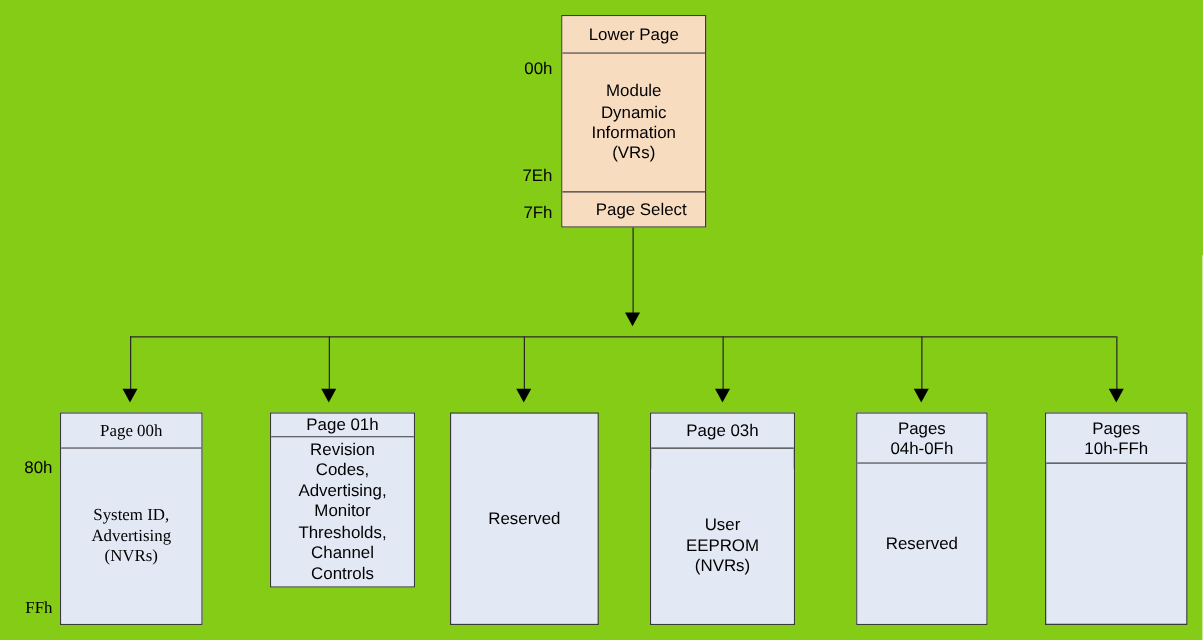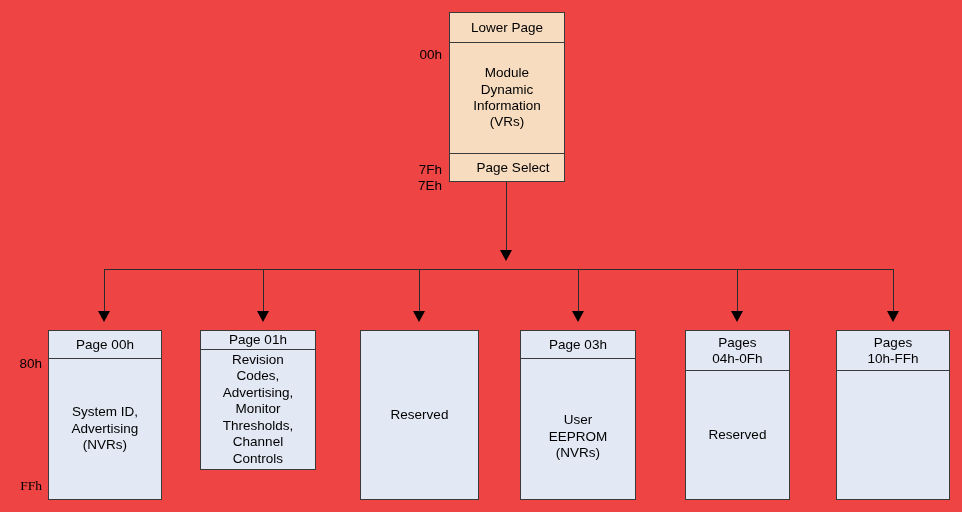--- a/index.html
+++ b/index.html
@@ -8,21 +8,21 @@
     background: #ffffff;
   }
   body {
     font-family: "Liberation Sans", sans-serif;
     color: #000000;
   }
   #canvas {
     position: relative;
     width: 962px;
     height: 512px;
-    background: #ef4444;
+    background: #84cc16;
     overflow: hidden;
   }
 
   
   .box {
     position: absolute;
     box-sizing: border-box;
     border: 1.5px solid #3a3a3a;
     display: flex;
     flex-direction: column;
@@ -117,21 +117,21 @@
   <div class="box upper" style="left:449px; top:12px; width:116px; height:170px;">
     <div class="box-header" style="height:30px;">Lower Page</div>
     <div class="box-body">Module
 Dynamic
 Information
 (VRs)</div>
     <div class="box-footer" style="height:28px;">Page Select</div>
   </div>
 
   <div class="addr" style="left:396px; top:48px; width:46px;">00h</div>
-  <div class="addr" style="left:396px; top:134px; width:46px;margin-top:45px;">7Eh</div>
+  <div class="addr" style="left:396px; top:134px; width:46px;">7Eh</div>
   <div class="addr" style="left:396px; top:163px; width:46px;">7Fh</div>
 
   <div class="vline" style="left:506px; top:182px; height:72px;"></div>
   <div class="arrowhead" style="left:500px; top:250px;"></div>
 
   <div class="hline" style="left:104px; top:269px; width:789px;"></div>
 
   <div class="vline" style="left:104px; top:269px; height:46px;"></div>
   <div class="arrowhead" style="left:98px; top:311px;"></div>
 
@@ -143,31 +143,31 @@
 
   <div class="vline" style="left:578px; top:269px; height:46px;"></div>
   <div class="arrowhead" style="left:572px; top:311px;"></div>
 
   <div class="vline" style="left:737px; top:269px; height:46px;"></div>
   <div class="arrowhead" style="left:731px; top:311px;"></div>
 
   <div class="vline" style="left:893px; top:269px; height:46px;"></div>
   <div class="arrowhead" style="left:887px; top:311px;"></div>
 
-  <div class="addr" style="left:0px; top:357px; width:42px;text-align:right;">80h</div>
+  <div class="addr" style="left:0px; top:367px; width:42px;text-align:right;">80h</div>
   <div class="addr" style="left:0px; top:479px; width:42px;font-family:Liberation Serif, serif;">FFh</div>
 
-  <div class="box page-box" style="left:48px; top:330px; width:114px; height:170px;">
+  <div class="box page-box" style="left:48px; top:330px; width:114px; height:170px;font-family:Liberation Serif, serif;">
     <div class="box-header" style="height:28px;">Page 00h</div>
     <div class="box-body">System ID,
 Advertising
 (NVRs)</div>
   </div>
 
-  <div class="box page-box" style="left:200px; top:330px; width:116px; height:140px;">
+  <div class="box page-box" style="left:216px; top:330px; width:116px; height:140px;">
     <div class="box-header" style="height:28px;">Page 01h</div>
     <div class="box-body">Revision
 Codes,
 Advertising,
 Monitor
 Thresholds,
 Channel
 Controls</div>
   </div>
 

